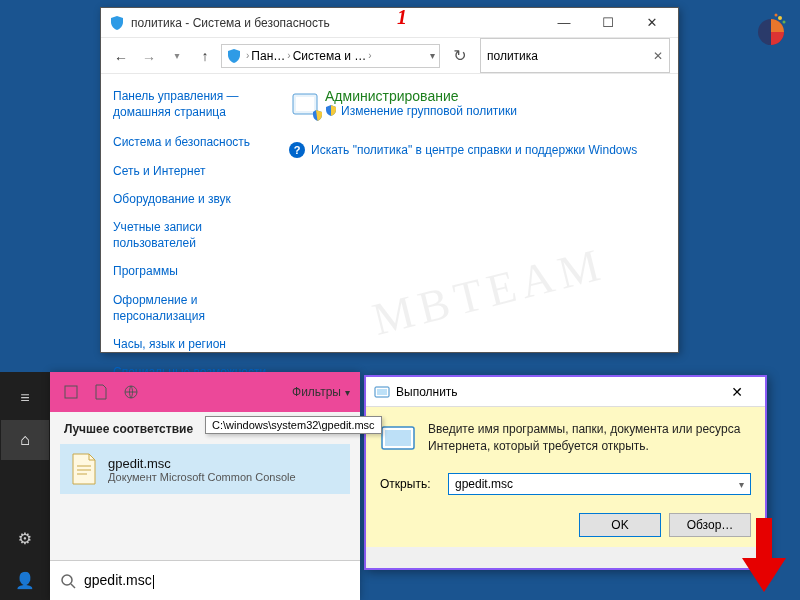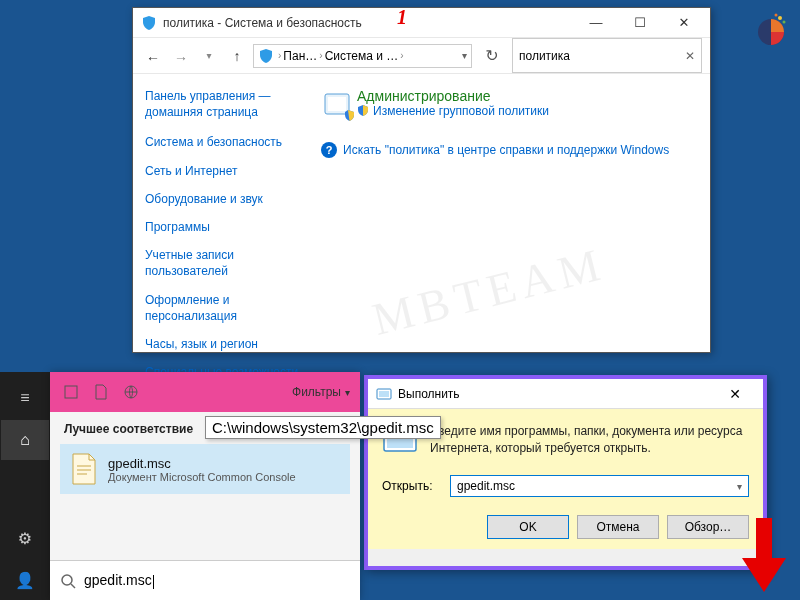--- a/index.html
+++ b/index.html
@@ -1,19 +1,19 @@
 <!DOCTYPE html>
 <html><head>
 <meta charset="utf-8">
 <style>
 * { box-sizing: border-box; margin: 0; padding: 0; font-family: "Segoe UI", Tahoma, sans-serif; }
 body { width: 800px; height: 600px; background: #1a5490; position: relative; overflow: hidden; }
 
 
-.cp-window { position: absolute; left: 100px; top: 7px; width: 579px; height: 346px; background: #fff; border: 1px solid #555; box-shadow: 2px 2px 8px rgba(0,0,0,.3); margin-left: 32px; }
+.cp-window { position: absolute; left: 100px; top: 7px; width: 579px; height: 346px; background: #fff; border: 1px solid #555; box-shadow: 2px 2px 8px rgba(0,0,0,.3); }
 .cp-titlebar { height: 30px; display: flex; align-items: center; padding: 0 4px 0 8px; background: #fff; border-bottom: 1px solid #e8e8e8; }
 .cp-titlebar .ico { width: 16px; height: 16px; margin-right: 6px; }
 .cp-titlebar .title { font-size: 12px; color: #333; flex: 1; }
 .cp-titlebar .wbtn { width: 44px; height: 28px; display: flex; align-items: center; justify-content: center; font-size: 13px; color: #333; }
 .cp-nav { height: 36px; display: flex; align-items: center; padding: 0 8px; gap: 4px; border-bottom: 1px solid #e8e8e8; }
 .navbtn { width: 24px; height: 24px; display: flex; align-items: center; justify-content: center; color: #888; font-size: 14px; }
 .navbtn.active { color: #333; }
 .breadcrumb { flex: 1; height: 24px; border: 1px solid #ccc; display: flex; align-items: center; padding: 0 4px; font-size: 12px; gap: 2px; background: #fff; }
 .breadcrumb .bc-ico { width: 16px; height: 16px; margin-right: 2px; }
 .breadcrumb .sep { color: #888; font-size: 10px; }
@@ -33,21 +33,21 @@
 .help-row { color: #0066cc; font-size: 12px; display:flex; gap:6px; align-items:center; }
 .qmark { width:16px;height:16px;border-radius:50%;background:#0066cc;color:#fff;display:flex;align-items:center;justify-content:center;font-size:11px;font-weight:bold; }
 
 
 .watermark { position: absolute; left: 370px; top: 265px; font-size: 46px; color: rgba(0,0,0,0.06); transform: rotate(-14deg); font-family: Georgia, serif; letter-spacing: 6px; pointer-events:none; }
 
 
 .ann { position: absolute; color: #e60000; font-style: italic; font-weight: bold; font-family: Georgia, serif; font-size: 20px; }
 
 
-.run-window { position: absolute; left: 364px; top: 375px; width: 403px; height: 195px; background: #f0f0f0; border: 4px solid #8b5cf6; box-shadow: 2px 2px 10px rgba(0,0,0,.4); }
+.run-window { position: absolute; left: 364px; top: 375px; width: 403px; height: 195px; background: #f0f0f0; border: 2px solid #8b5cf6; box-shadow: 2px 2px 10px rgba(0,0,0,.4); }
 .run-title { height: 30px; background: #fff; display: flex; align-items: center; padding: 0 8px; font-size: 12px; border-bottom: 1px solid #ddd; }
 .run-title .ico { width:16px; height:16px; margin-right:6px; }
 .run-title .t { flex:1; }
 .run-title .x { width:40px; text-align:center; font-size:14px; }
 .run-body { padding: 14px 14px 10px 14px; font-size: 12px; background:#fef9c3; }
 .run-top { display:flex; gap:12px; margin-bottom:16px; }
 .run-ico { width:36px; height:36px; flex-shrink:0; }
 .run-desc { line-height:1.4; color:#222; }
 .run-row { display:flex; align-items:center; gap:8px; margin-bottom:18px; }
 .run-row label { width:60px; }
@@ -65,21 +65,21 @@
 
 .search-panel { position:absolute; left:50px; top:372px; width:310px; height:228px; background:#f4f4f4; box-shadow:0 0 8px rgba(0,0,0,.3); display:flex; flex-direction:column; }
 .sp-tabs { height:40px; background:#ec4899; display:flex; align-items:center; padding:0 10px; gap:8px; }
 .sp-tab { width:22px; height:22px; display:flex;align-items:center;justify-content:center; color:#555; }
 .sp-filters { margin-left:auto; font-size:12px; color:#333; display:flex;align-items:center; gap:4px; }
 .sp-section { padding:10px 14px 4px; font-size:12px; font-weight:600; color:#222; }
 .sp-result { margin:4px 10px; background:#cfe8f7; padding:8px 10px; display:flex; gap:10px; align-items:center; }
 .sp-result .ric { width:28px; height:34px; flex-shrink:0; }
 .sp-result .rt { font-size:13px; color:#111; }
 .sp-result .rs { font-size:11px; color:#555; }
-.tooltip { position:absolute; background:#fff; border:1px solid #888; padding:2px 6px; font-size:15px; box-shadow:2px 2px 4px rgba(0,0,0,.2); }
+.tooltip { position:absolute; background:#fff; border:1px solid #888; padding:2px 6px; font-size:11px; box-shadow:2px 2px 4px rgba(0,0,0,.2); }
 
 .sp-input-row { margin-top:auto; height:40px; background:#fff; border-top:1px solid #ccc; display:flex; align-items:center; padding:0 10px; gap:8px; }
 .sp-input-row .mag { color:#666; }
 .sp-input-row .txt { font-size:14px; color:#000; }
 .caret::after { content:""; display:inline-block; width:1px; height:14px; background:#000; margin-left:1px; vertical-align:middle; }
 
 
 .big-arrow { position:absolute; right:6px; bottom:6px; width:60px; height:80px; }
 
 
@@ -125,22 +125,22 @@
       <span>политика</span>
       <span class="x">✕</span>
     </div>
   </div>
   <div class="cp-body">
     <div class="cp-sidebar">
       <a class="home">Панель управления — домашняя страница</a>
       <a class="lnk">Система и безопасность</a>
       <a class="lnk">Сеть и Интернет</a>
       <a class="lnk">Оборудование и звук</a>
+      <a class="lnk">Учетные записи пользователей</a>
       <a class="lnk">Программы</a>
-      <a class="lnk">Учетные записи пользователей</a>
       <a class="lnk">Оформление и персонализация</a>
       <a class="lnk">Часы, язык и регион</a>
       <a class="lnk">Специальные возможности</a>
     </div>
     <div class="cp-main">
       <div class="admin-row">
         <span class="admin-ico">
           <svg viewBox="0 0 36 36">
               <rect x="4" y="6" width="24" height="20" rx="2" fill="#e8f3fb" stroke="#5aa0d8"></rect>
               <rect x="7" y="9" width="18" height="14" fill="#fff"></rect>
@@ -198,21 +198,20 @@
     </div>
     <div class="run-row">
       <label>Открыть:</label>
       <div class="run-input">
         <span>gpedit.msc</span>
         <span class="dd">▾</span>
       </div>
     </div>
     <div class="run-btns">
       <div class="wbutton def">OK</div>
-      <div class="wbutton">Отмена</div>
       <div class="wbutton">Обзор…</div>
     </div>
   </div>
 </div>
 
 <div class="start-rail">
   <div class="rail-btn">≡</div>
   <div class="rail-btn active">⌂</div>
   <div class="rail-sp"></div>
   <div class="rail-btn">⚙</div>

